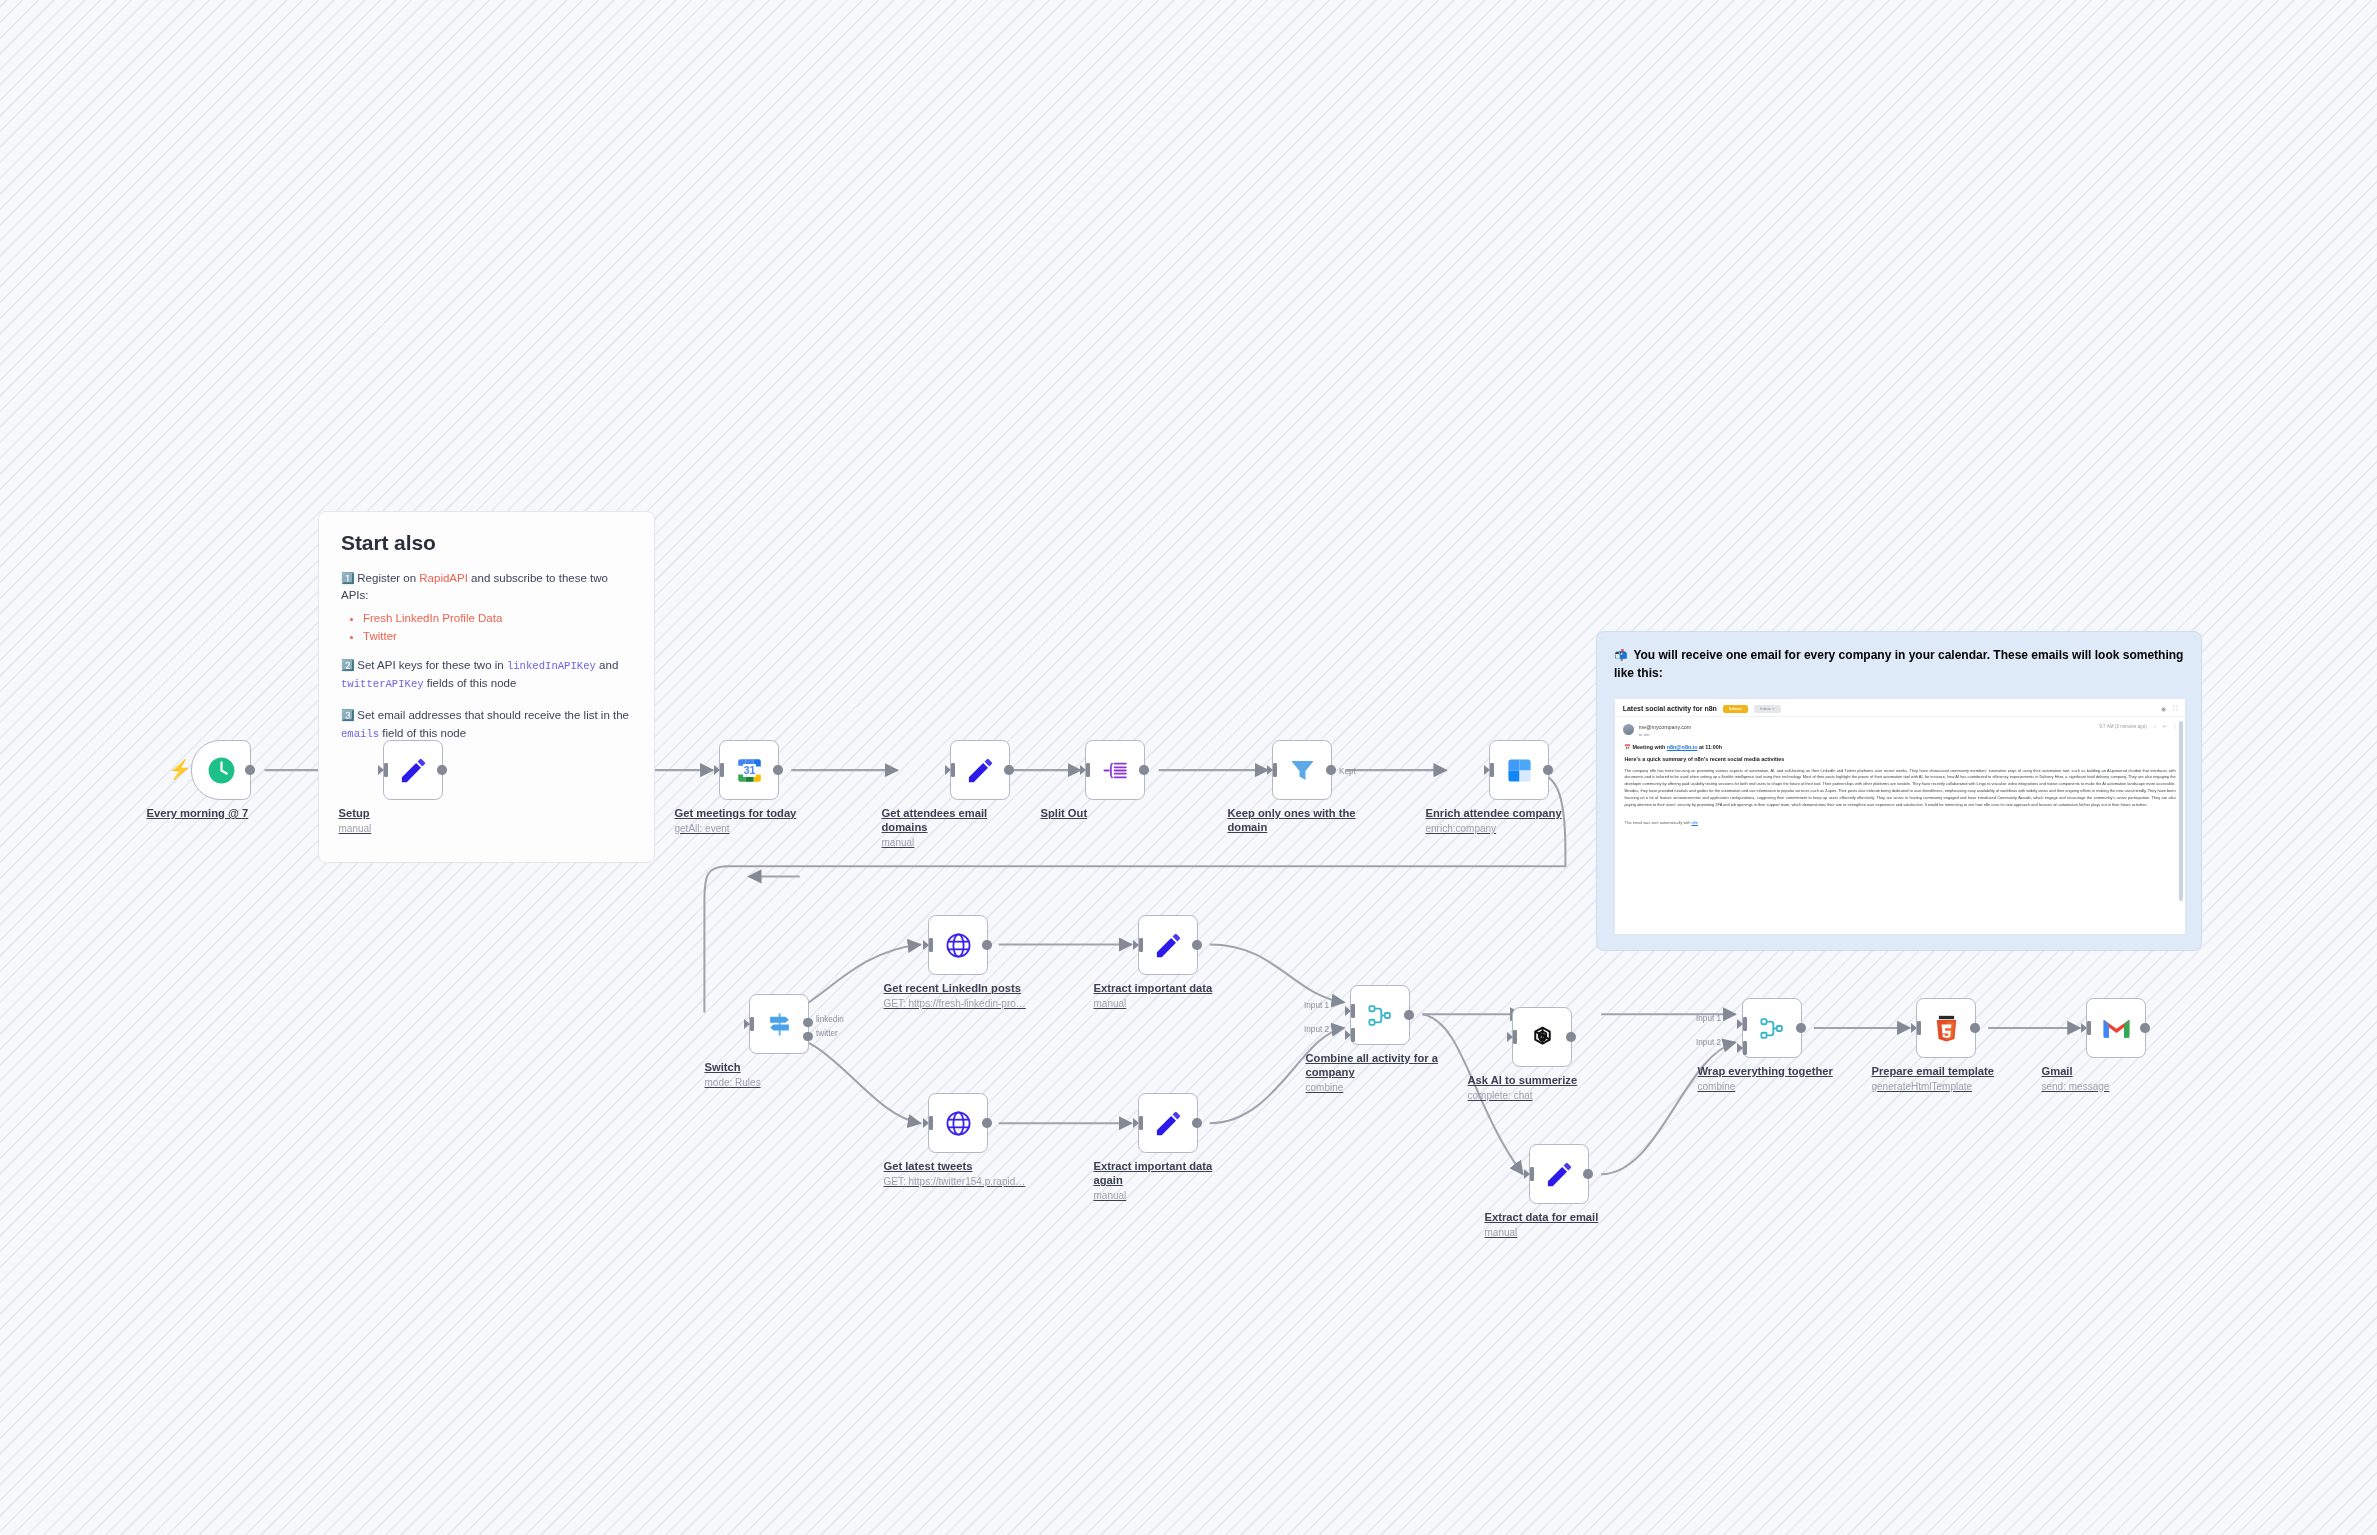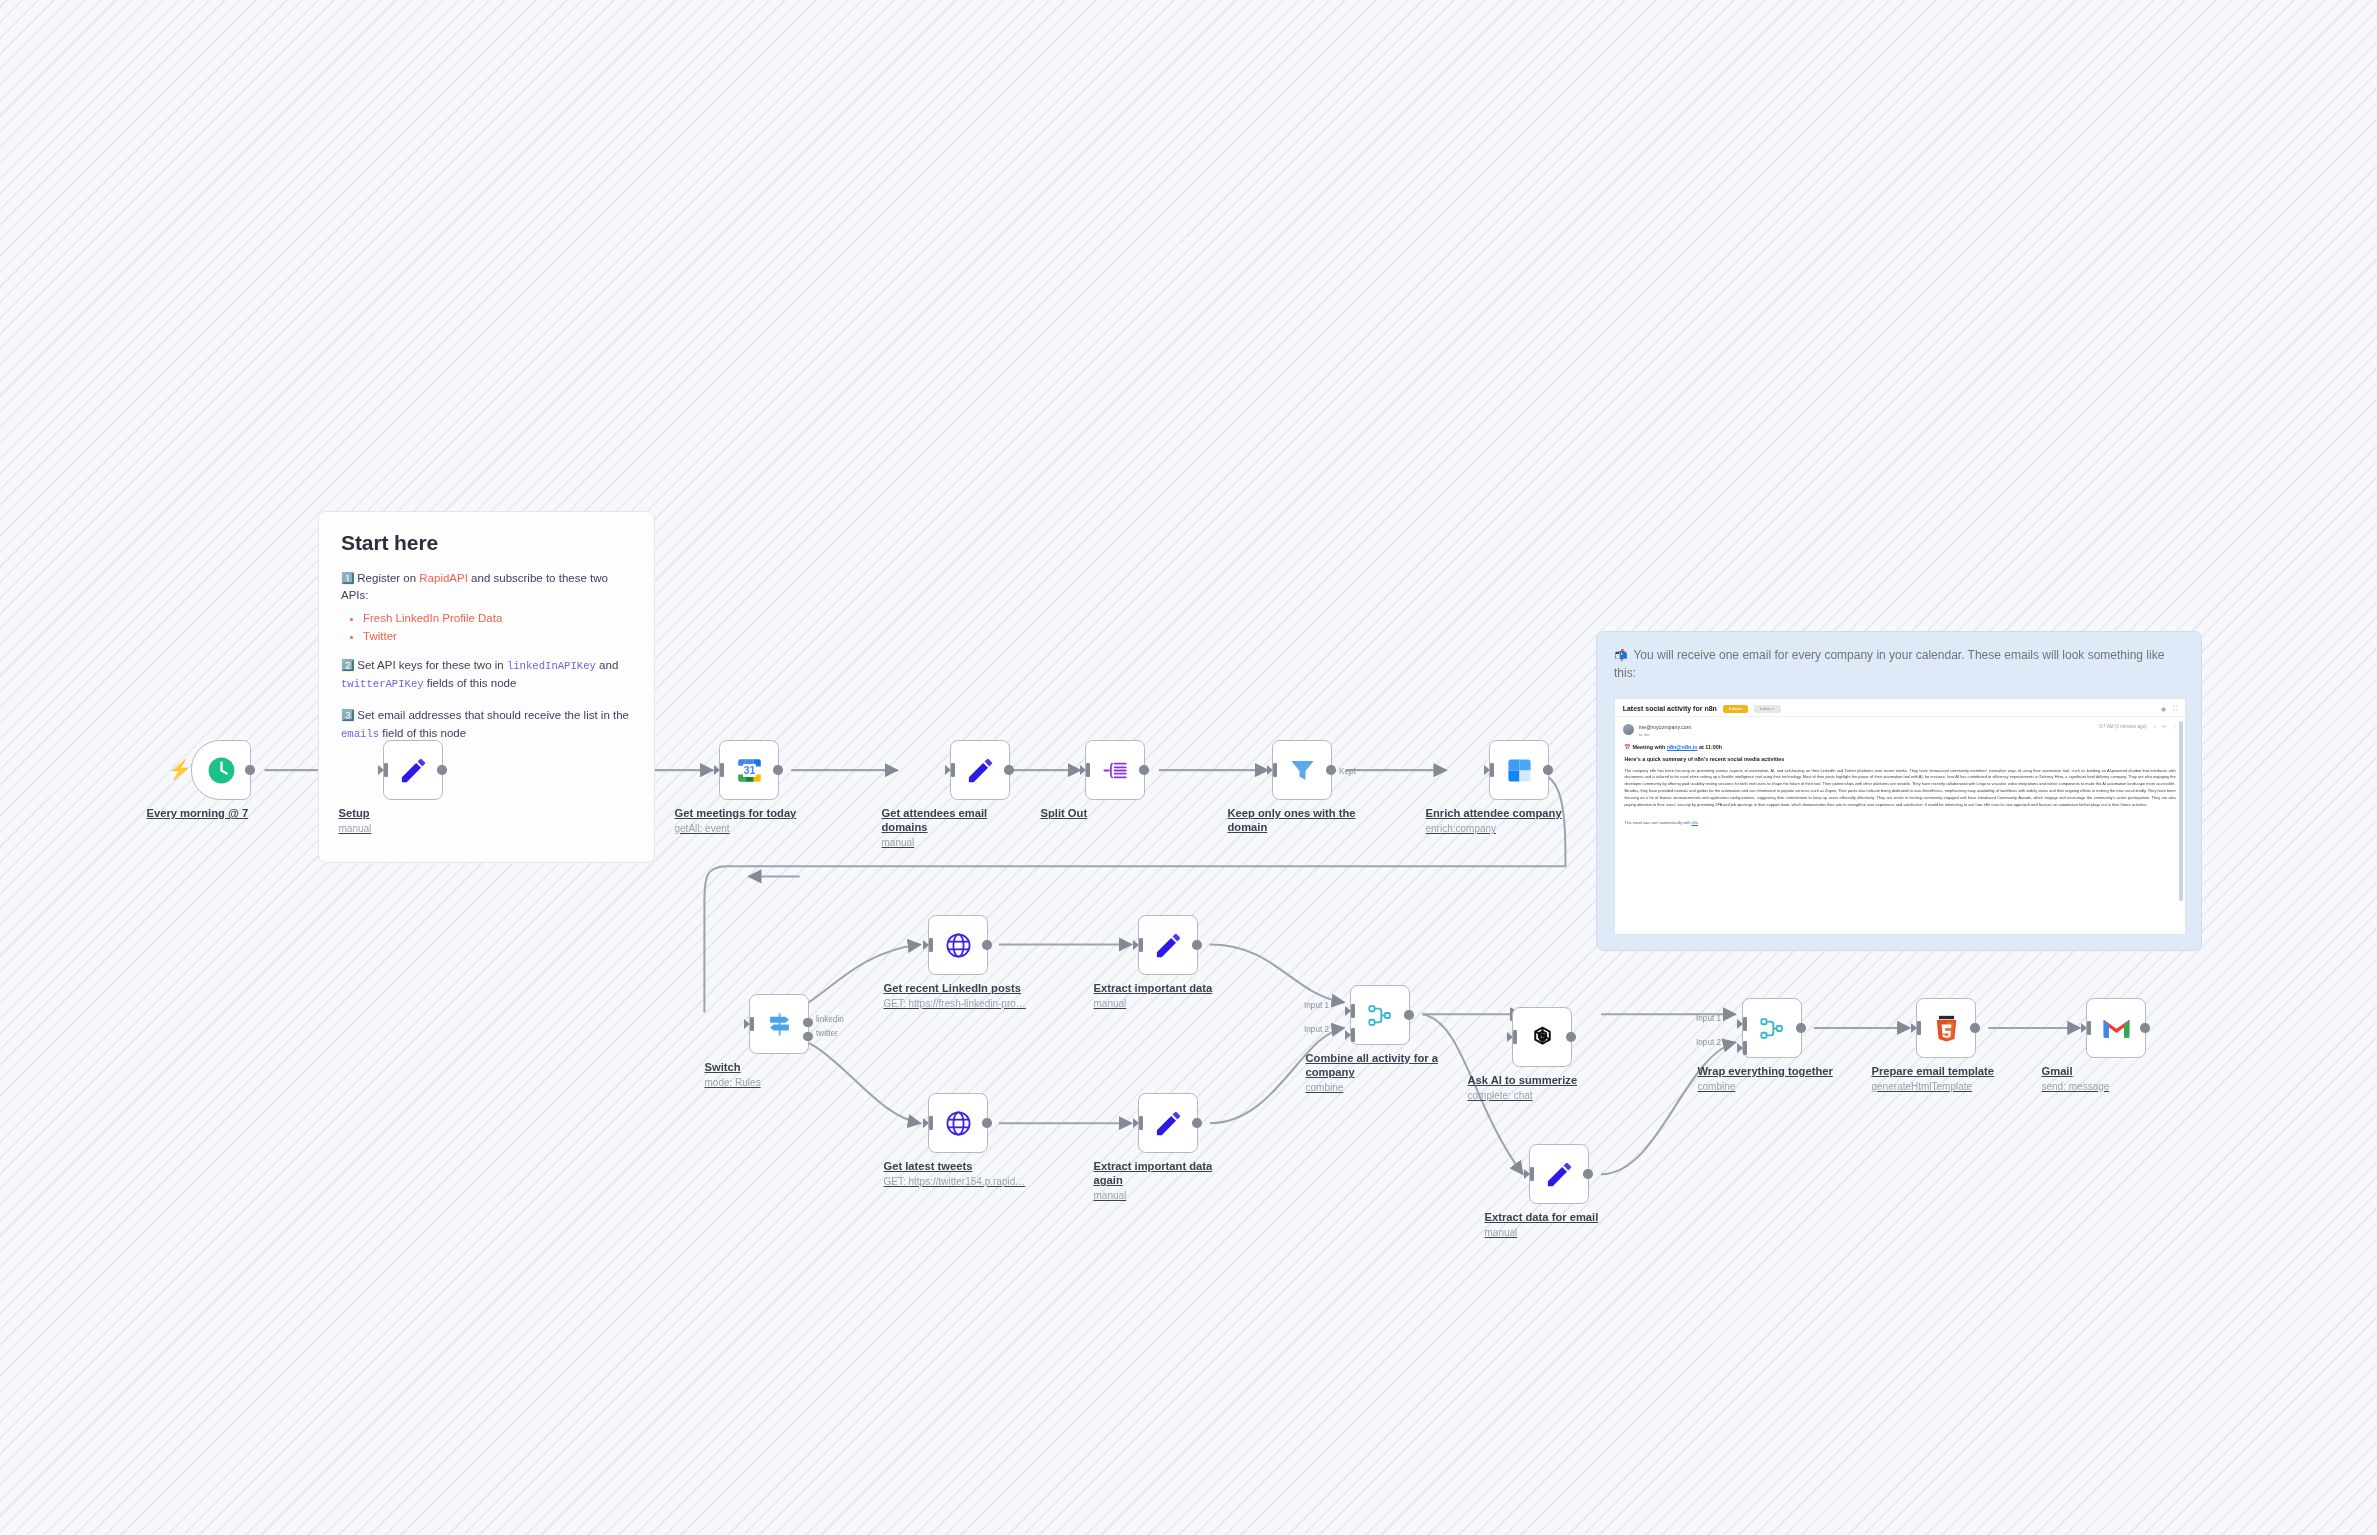--- a/index.html
+++ b/index.html
@@ -46,21 +46,21 @@
   ul.note-bullets li { font-size: 11.5px; line-height: 1.65; color: #f0614e; }
 
   #sticky-switch { left: 564px; top: 990px; width: 272px; height: 221px; padding: 0; }
   #sticky-switch .sw-text {
     position: absolute; left: 13.6px; top: 134px; width: 248px;
     font-size: 11.3px; line-height: 1.52; color: #3c4257;
   }
 
   #sticky-email { left: 1596px; top: 631px; width: 606px; height: 320px; padding: 15.3px 17px; }
   #sticky-email .se-head {
-    font-size: 12px; font-weight: 400; line-height: 1.45; color: #737373;
+    font-size: 12px; font-weight: 700; line-height: 1.45; color: #000000;
   }
   
   .mail {
     position: absolute; left: 17px; top: 66px; width: 572px; height: 237px;
     background: #ffffff; border: 0.9px solid #e2e6ee; overflow: hidden;
   }
   .mail-topbar {
     display: flex; align-items: center; gap: 6px;
     padding: 6px 7.7px 3.4px 7.7px; border-bottom: 0.9px solid #f0f1f5;
   }
@@ -186,21 +186,21 @@
 
       <path d="M1882,1380 C1950,1380 1980,1240 2040,1225" marker-end="url(#arw)"></path>
 
       <path d="M2132,1208 L2245,1208" marker-end="url(#arw)"></path>
 
       <path d="M2337,1208 L2445,1208" marker-end="url(#arw)"></path>
     </g>
   </svg>
 
   <div class="sticky note-plain" id="sticky-start">
-    <h2>Start here</h2>
+    <h2>Start also</h2>
     <div class="note-line">
       <span class="emoji">1️⃣</span><span>Register on </span><span class="link-red">RapidAPI</span><span> and subscribe to these two APIs:</span>
     </div>
     <ul class="note-bullets">
       <li>Fresh LinkedIn Profile Data</li>
       <li>Twitter</li>
     </ul>
     <div class="note-gap"></div>
     <div class="note-line">
       <span class="emoji">2️⃣</span><span>Set API keys for these two in </span><span class="mono">linkedInAPIKey</span><span> and </span><span class="mono">twitterAPIKey</span><span> fields of this node</span>

